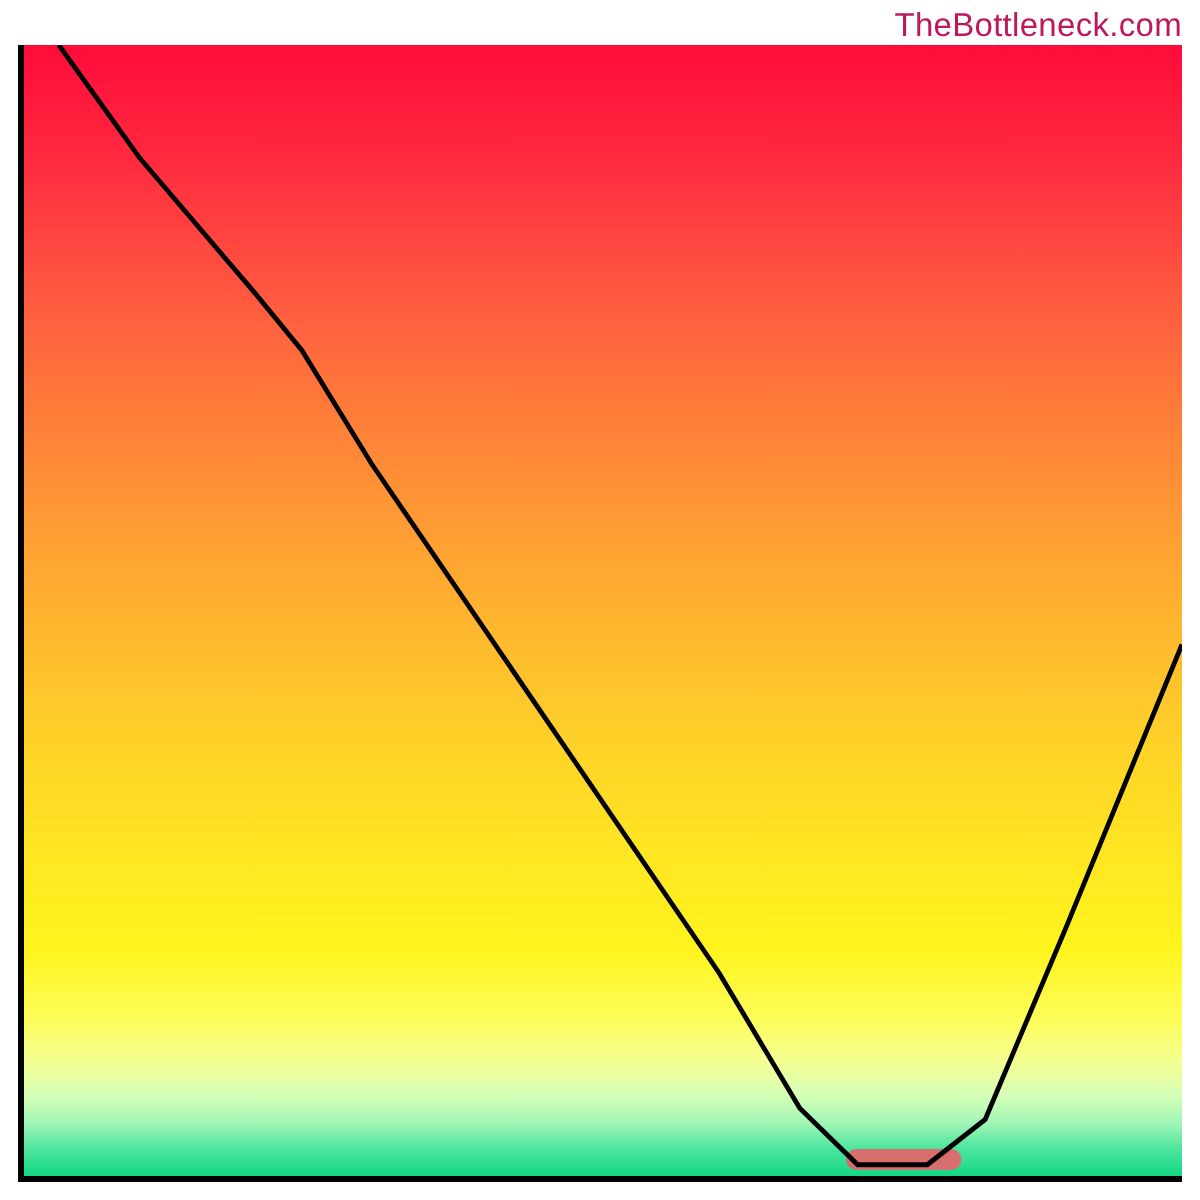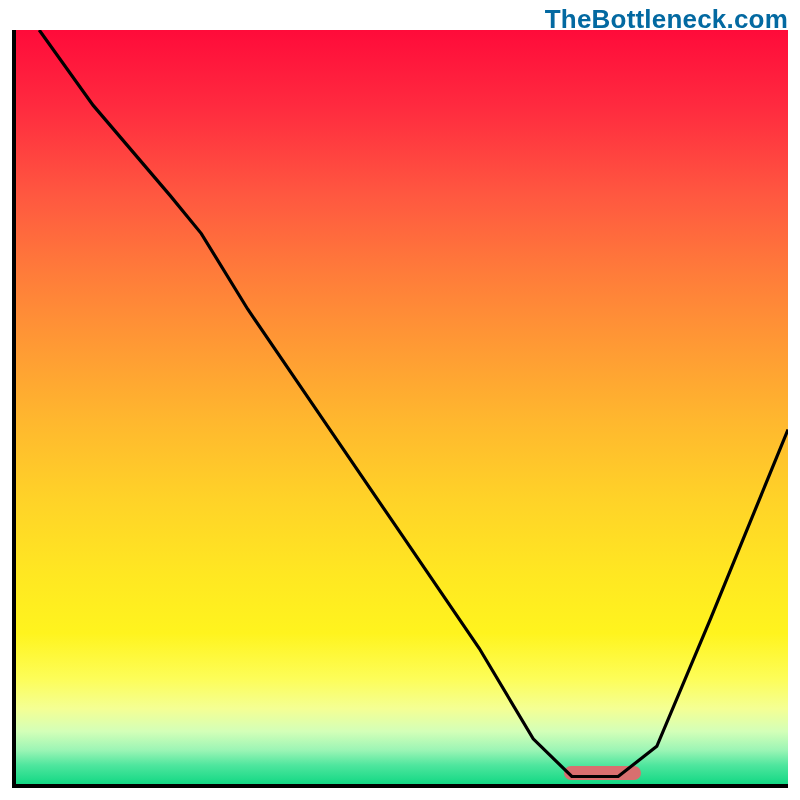--- a/index.html
+++ b/index.html
@@ -12,23 +12,23 @@
   }
   .wrap {
     position: relative;
     width: 800px;
     height: 800px;
   }
   .watermark {
     position: absolute;
     top: 4px;
     right: 12px;
-    color: #0369a1;
-    font-size: 26px;
-    font-weight: 700;
+    color: #be185d;
+    font-size: 22px;
+    font-weight: 400;
     letter-spacing: 0.2px;
   }
   .plot {
     position: absolute;
     left: 12px;
     top: 30px;
     width: 776px;
     height: 758px;
     border-left: 4px solid #000;
     border-bottom: 4px solid #000;

